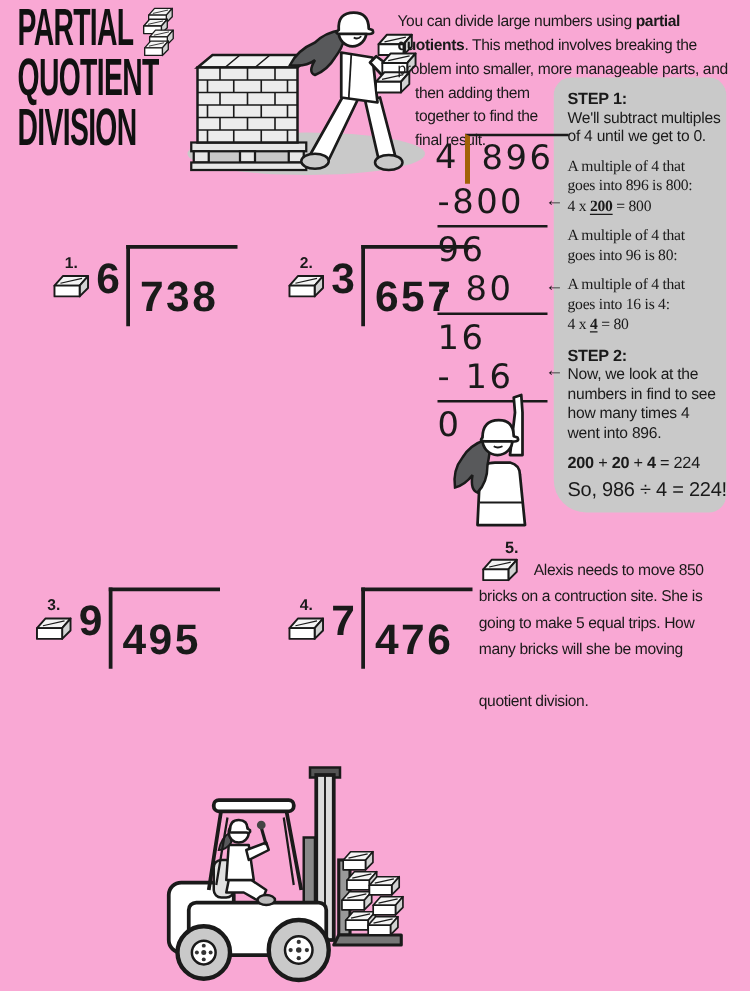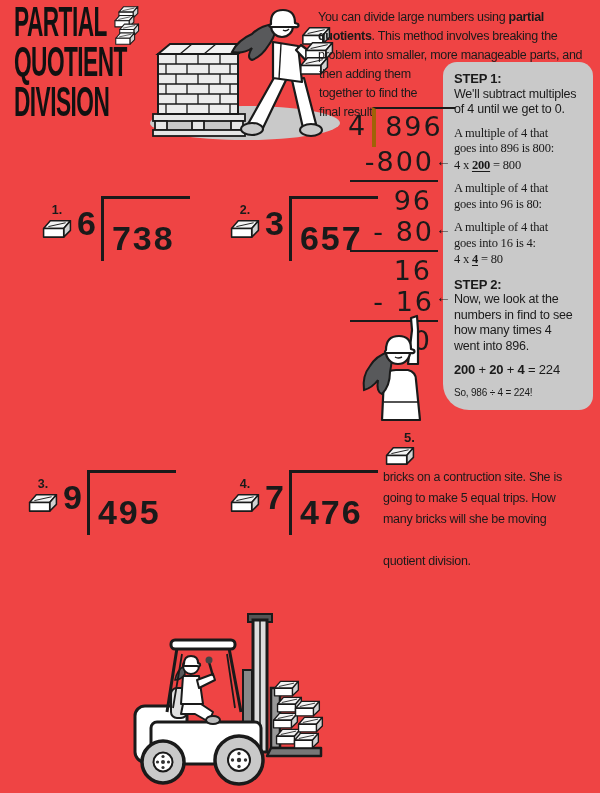--- a/index.html
+++ b/index.html
@@ -1,54 +1,54 @@
 <!DOCTYPE html>
 <html><head>
 <meta charset="utf-8">
 <style>
   * { box-sizing: border-box; }
   html,body { margin:0; padding:0; background:#fff; }
   .page {
-    position:relative; width:600px; height:793px; background:#ef4444;
+    position:relative; width:600px; height:793px; background:#f9a8d4;
     font-family:"Liberation Sans", sans-serif; color:#1a1a1a; overflow:hidden;
   }
   
   .title-block { position:absolute; left:14px; top:2px; }
   .title-line {
     font-weight:bold; font-size:42px; line-height:40px; letter-spacing:-1px;
     transform:scaleX(0.54); transform-origin:left top; white-space:nowrap; color:#111;
   }
   
   .intro-a { position:absolute; left:318px; top:8px; width:285px;
     font-size:12.5px; line-height:19px; letter-spacing:-0.3px; }
-  .intro-b { position:absolute; left:319px; top:65px; width:140px;
+  .intro-b { position:absolute; left:332px; top:65px; width:140px;
     font-size:12.5px; line-height:19px; letter-spacing:-0.3px; }
   .intro-line { white-space:nowrap; }
   .bold { font-weight:bold; }
   
   .step-box {
-    position:absolute; left:443px; top:62px; width:150px; min-height:348px;
+    position:absolute; left:443px; top:62px; width:138px; min-height:348px;
     background:#c9c9c9; border-radius:14px 14px 14px 26px;
     padding:9px 6px 10px 11px; font-size:12.5px; line-height:15.5px; letter-spacing:-0.2px;
   }
   .sb-head { font-weight:bold; font-size:13px; }
   .sb-line { white-space:nowrap; }
   .sb-note { margin-top:8px;font-family:Liberation Serif, serif; }
   .eq { margin-top:1px; }
   .eq-val { font-weight:bold; text-decoration:underline; text-underline-offset:2px; }
   .sb2 { margin-top:9px; }
   .sb2-sum { margin-top:8px; font-size:13px; }
-  .sb2-conc { margin-top:7px; font-size:10px; }
+  .sb2-conc { margin-top:7px; font-size:16px; }
   
   .ex-head { position:absolute; left:348px; top:107px; display:flex; align-items:stretch;
     font-family:"DejaVu Sans", sans-serif; font-size:27px; line-height:30px; }
   .ex-divisor { padding:4px 7px 0 0; }
   .ex-bracket { border-left:4px solid #a16207; border-top:2px solid #1a1a1a;
     padding:3px 12px 5px 9px; letter-spacing:2px; }
-  .ex-rows { position:absolute; left:350px; top:146px; width:88px; text-align:right;
+  .ex-rows { position:absolute; left:350px; top:146px; width:88px; 
     font-family:"DejaVu Sans", sans-serif; font-size:27px; line-height:31px; }
   .ex-sub { border-bottom:2px solid #1a1a1a; padding:0 4px 3px 0; margin-bottom:3px; letter-spacing:2px; }
   .ex-rem { padding-right:6px; letter-spacing:2px; }
   .arrow { position:absolute; font-size:15px; font-weight:bold; color:#1a1a1a; }
   
   .problem { position:absolute; display:flex; align-items:flex-start; }
   .p-head { display:flex; flex-direction:column; align-items:center; margin-top:8px; }
   .p-num { font-size:12.5px; font-weight:bold; line-height:12px; margin-bottom:1px; }
   .p-divisor { font-size:34px; font-weight:bold; line-height:34px; margin:10px 5px 0 3px; }
   .p-bracket { border-left:3px solid #1a1a1a; border-top:3px solid #1a1a1a;
@@ -241,21 +241,21 @@
     <div class="p-divisor">7</div>
     <div class="p-bracket">476</div>
   </div>
 
   <div class="word-problem">
     <div class="wp-num">5.</div>
     <svg class="wp-icon" width="34" height="23" viewBox="0 0 34 24">
         <use href="#brick"></use>
       </svg>
     <p class="wp-text">
-      <br>
+      <span class="intro-line" style="display:inline;">Alexis needs to move 850</span><br>
       <span>bricks on a contruction site. She is</span><br>
       <span>going to make 5 equal trips. How</span><br>
       <span>many bricks will she be moving</span><br>
       <br>
       <span>quotient division.</span>
     </p>
   </div>
 
   <svg class="forklift-illo" width="200" height="180" viewBox="0 0 200 180">
 

